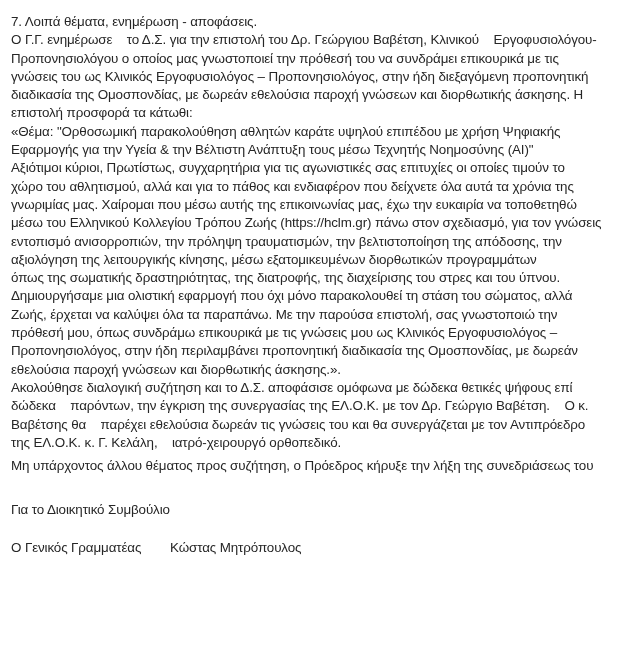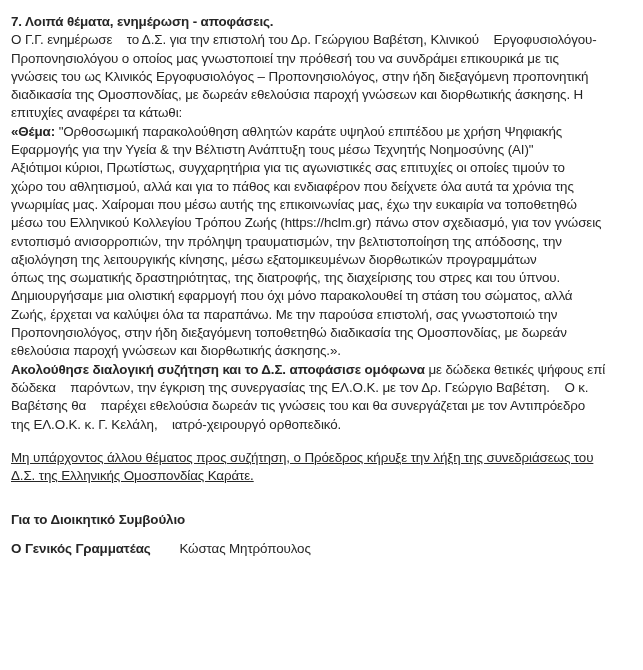--- a/index.html
+++ b/index.html
@@ -22,55 +22,55 @@
     line-height: 18.3px;
     letter-spacing: -0.12px;
     color: #262626;
     background: #ffffff;
   }
   .block { margin: 0; }
   .line {
     white-space: pre;
     min-height: 18.3px;
   }
-  .seg-bold { font-weight: 700; }
+  .seg-bold { font-weight: 400; }
   .seg-regular { font-weight: 400; }
 </style>
 </head>
 <body>
 
 <div class="page" id="doc-root" style="color: rgb(38, 38, 38); background: rgb(255, 255, 255);">
     <div class="block" style="margin-top: 0px;">
       <div class="line"><span class="seg-bold">7. Λοιπά θέματα, ενημέρωση - αποφάσεις.</span></div>
       <div class="line"><span class="seg-regular">Ο Γ.Γ. ενημέρωσε    το Δ.Σ. για την επιστολή του Δρ. Γεώργιου Βαβέτση, Κλινικού    Εργοφυσιολόγου-</span></div>
       <div class="line"><span class="seg-regular">Προπονησιολόγου ο οποίος μας γνωστοποιεί την πρόθεσή του να συνδράμει επικουρικά με τις</span></div>
       <div class="line"><span class="seg-regular">γνώσεις του ως Κλινικός Εργοφυσιολόγος – Προπονησιολόγος, στην ήδη διεξαγόμενη προπονητική</span></div>
       <div class="line"><span class="seg-regular">διαδικασία της Ομοσπονδίας, με δωρεάν εθελούσια παροχή γνώσεων και διορθωτικής άσκησης. Η</span></div>
-      <div class="line"><span class="seg-regular">επιτυχίες αναφέρει τα κάτωθι:</span></div>
+      <div class="line"><span class="seg-regular">επιστολή προσφορά τα κάτωθι:</span></div>
       <div class="line"><span class="seg-bold">«Θέμα:</span><span class="seg-regular"> "Ορθοσωμική παρακολούθηση αθλητών καράτε υψηλού επιπέδου με χρήση Ψηφιακής</span></div>
       <div class="line"><span class="seg-regular">Εφαρμογής για την Υγεία &amp; την Βέλτιστη Ανάπτυξη τους μέσω Τεχνητής Νοημοσύνης (AI)"</span></div>
       <div class="line"><span class="seg-regular">Αξιότιμοι κύριοι, Πρωτίστως, συγχαρητήρια για τις αγωνιστικές σας επιτυχίες οι οποίες τιμούν το</span></div>
       <div class="line"><span class="seg-regular">χώρο του αθλητισμού, αλλά και για το πάθος και ενδιαφέρον που δείχνετε όλα αυτά τα χρόνια της</span></div>
       <div class="line"><span class="seg-regular">γνωριμίας μας. Χαίρομαι που μέσω αυτής της επικοινωνίας μας, έχω την ευκαιρία να τοποθετηθώ</span></div>
       <div class="line"><span class="seg-regular">μέσω του Ελληνικού Κολλεγίου Τρόπου Ζωής (https://hclm.gr) πάνω στον σχεδιασμό, για τον γνώσεις</span></div>
       <div class="line"><span class="seg-regular">εντοπισμό ανισορροπιών, την πρόληψη τραυματισμών, την βελτιστοποίηση της απόδοσης, την</span></div>
       <div class="line"><span class="seg-regular">αξιολόγηση της λειτουργικής κίνησης, μέσω εξατομικευμένων διορθωτικών προγραμμάτων</span></div>
       <div class="line"><span class="seg-regular">όπως της σωματικής δραστηριότητας, της διατροφής, της διαχείρισης του στρες και του ύπνου.</span></div>
       <div class="line"><span class="seg-regular">Δημιουργήσαμε μια ολιστική εφαρμογή που όχι μόνο παρακολουθεί τη στάση του σώματος, αλλά</span></div>
       <div class="line"><span class="seg-regular">Ζωής, έρχεται να καλύψει όλα τα παραπάνω. Με την παρούσα επιστολή, σας γνωστοποιώ την</span></div>
-      <div class="line"><span class="seg-regular">Προπονησιολόγος, στην ήδη διεξαγόμενη τοποθετηθώ διαδικασία της Ομοσπονδίας, με δωρεάν</span></div>
+      <div class="line"><span class="seg-regular">πρόθεσή μου, όπως συνδράμω επικουρικά με τις γνώσεις μου ως Κλινικός Εργοφυσιολόγος –</span></div>
+      <div class="line"><span class="seg-regular">Προπονησιολόγος, στην ήδη περιλαμβάνει προπονητική διαδικασία της Ομοσπονδίας, με δωρεάν</span></div>
       <div class="line"><span class="seg-regular">εθελούσια παροχή γνώσεων και διορθωτικής άσκησης.».</span></div>
       <div class="line"><span class="seg-bold">Ακολούθησε διαλογική συζήτηση και το Δ.Σ. αποφάσισε ομόφωνα</span><span class="seg-regular"> με δώδεκα θετικές ψήφους επί</span></div>
       <div class="line"><span class="seg-regular">δώδεκα    παρόντων, την έγκριση της συνεργασίας της ΕΛ.Ο.Κ. με τον Δρ. Γεώργιο Βαβέτση.    Ο κ.</span></div>
       <div class="line"><span class="seg-regular">Βαβέτσης θα    παρέχει εθελούσια δωρεάν τις γνώσεις του και θα συνεργάζεται με τον Αντιπρόεδρο</span></div>
       <div class="line"><span class="seg-regular">της ΕΛ.Ο.Κ. κ. Γ. Κελάλη,    ιατρό-χειρουργό ορθοπεδικό.</span></div>
     </div>
-    <div class="block" style="margin-top: 15px; text-decoration: underline;">
+    <div class="block" style="margin-top: 5px;">
       <div class="line"><span class="seg-regular">Μη υπάρχοντος άλλου θέματος προς συζήτηση, ο Πρόεδρος κήρυξε την λήξη της συνεδριάσεως του</span></div>
-      <div class="line"><span class="seg-regular">Δ.Σ. της Ελληνικής Ομοσπονδίας Καράτε.</span></div>
     </div>
     <div class="block" style="margin-top: 26px;">
       <div class="line"><span class="seg-bold">Για το Διοικητικό Συμβούλιο</span></div>
     </div>
-    <div class="block" style="margin-top: 10px;">
+    <div class="block" style="margin-top: 19px;">
       <div class="line"><span class="seg-bold">Ο Γενικός Γραμματέας</span><span class="seg-regular">        Κώστας Μητρόπουλος</span></div>
     </div>
   </div>
 
 </body></html>

